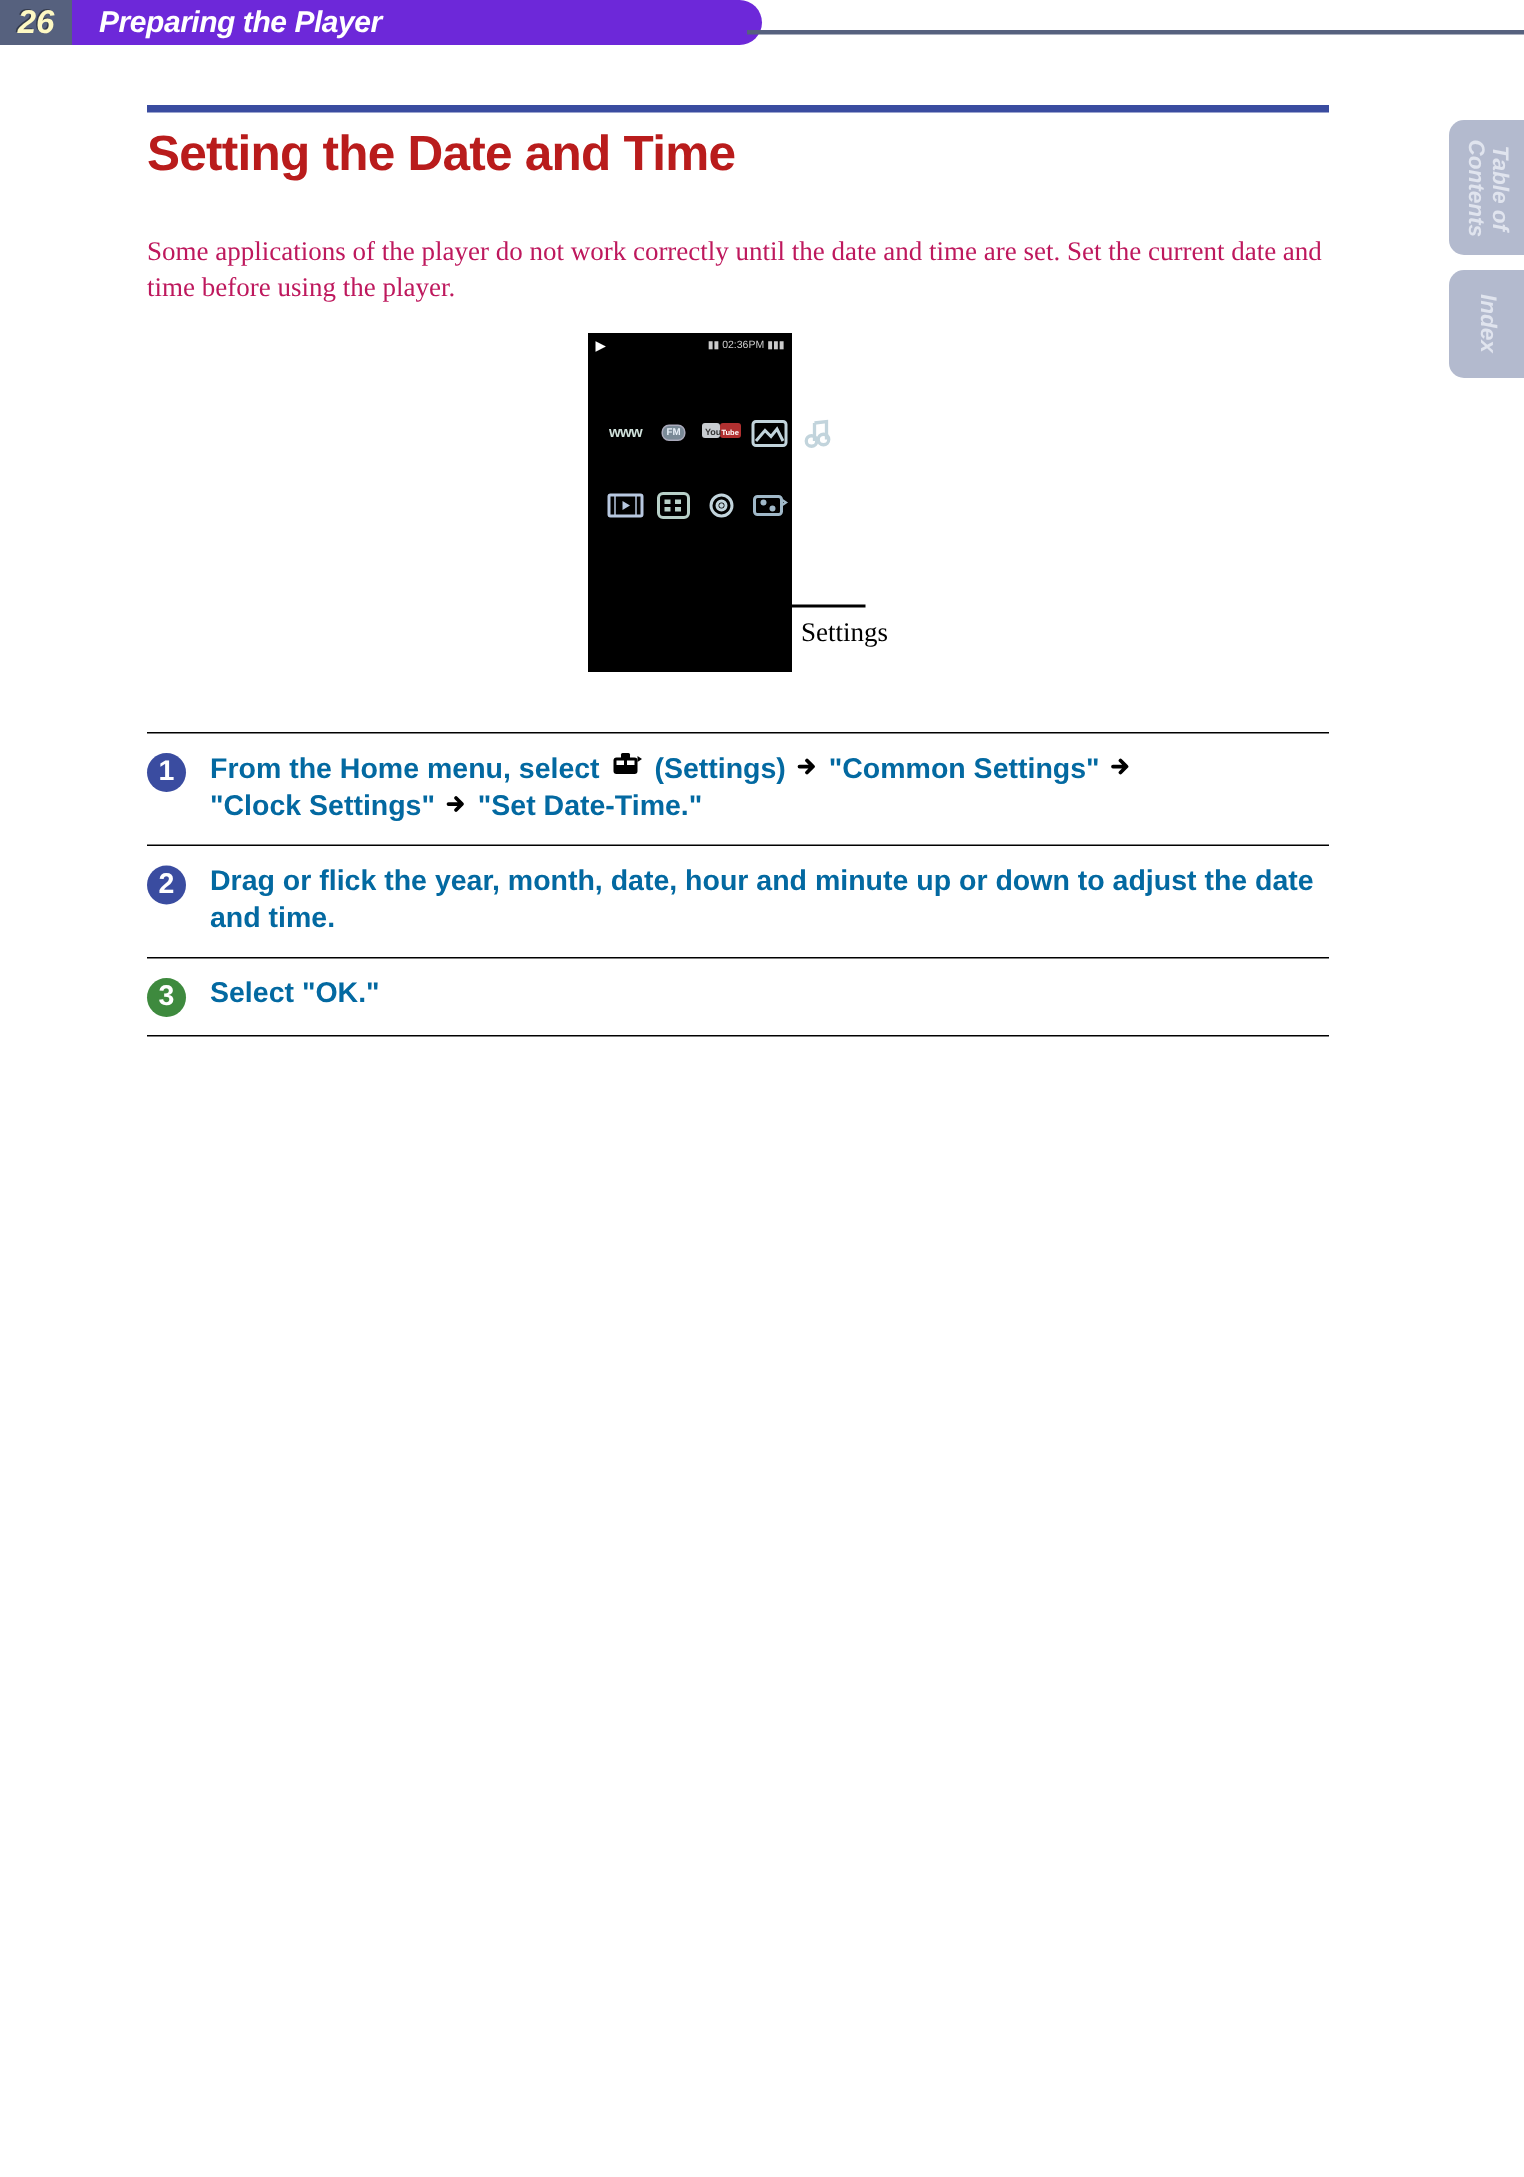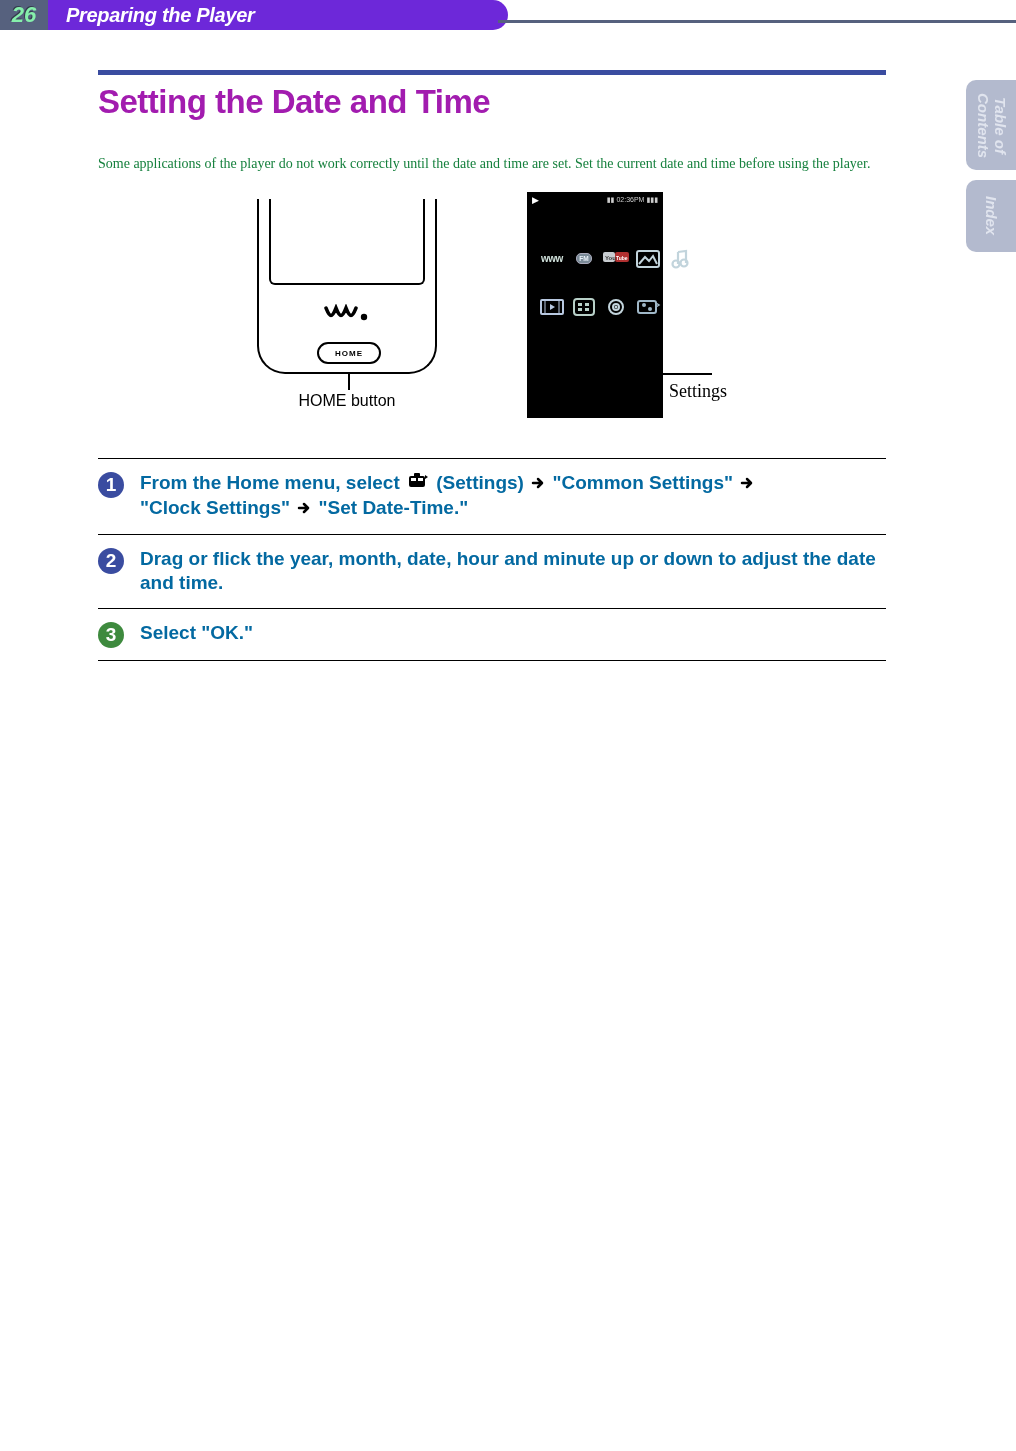--- a/index.html
+++ b/index.html
@@ -10,21 +10,21 @@
     position: relative;
     height: 30px;
     width: 100%;
     display: flex;
     align-items: center;
   }
   .header-page {
     width: 48px;
     height: 30px;
     background: #56617e;
-    color: #86efac;
+    color: #fef9c3;
     font-weight: bold;
     font-style: italic;
     font-size: 22px;
     display: flex;
     align-items: center;
     justify-content: center;
     text-shadow: -1px -1px 0 rgba(0,0,0,0.4);
   }
   .header-chapter {
     flex: 0 0 460px;
@@ -83,32 +83,32 @@
     position: relative;
     margin: 40px 130px 0 98px;
   }
   .rule {
     height: 5px;
     background: #3a4ca0;
     width: 100%;
     margin-bottom: 8px;
   }
   .title {
-    color: #a21caf;
+    color: #b91c1c;
     font-size: 33px;
     font-weight: 800;
     letter-spacing: -0.5px;
     margin-bottom: 12px;
   }
   .intro {
-    font-size: 14px;
+    font-size: 18px;
     font-family: Georgia, "Times New Roman", serif;
     line-height: 1.35;
     margin-bottom: 18px;
-    color: #15803d;
+    color: #be185d;
     margin-top: 34px;
   }
 
   
   .figures {
     display: flex;
     justify-content: center;
     gap: 90px;
     align-items: center;
     margin: 10px 0 40px 0;
@@ -300,34 +300,20 @@
   <div class="tab small">Index</div>
 </div>
 
 <div class="content">
   <div class="rule"></div>
   <h1 class="title">Setting the Date and Time</h1>
   <p class="intro">Some applications of the player do not work correctly until the date and time are set. Set the current date and time before using the player.</p>
 
   <div class="figures">
 
-    <div class="device-wrap">
-      <div class="device">
-        <div class="device-inner-top"></div>
-        <div class="logo">
-          <svg width="46" height="20" viewBox="0 0 46 20">
-            <path d="M2 4 C6 14 8 14 12 4 C16 14 18 14 22 4 C26 14 28 14 32 4" fill="none" stroke="#000" stroke-width="3.5" stroke-linecap="round"></path>
-            <circle cx="40" cy="13" r="3.2" fill="#000"></circle>
-          </svg>
-        </div>
-        <div class="home-btn">HOME</div>
-        <div class="home-line"></div>
-      </div>
-      <div class="home-caption">HOME button</div>
-    </div>
 
     <div class="screen-wrap">
       <div class="screen">
         <div class="status">
           <span class="play">▶</span>
           <span>
             <span>▮▮</span>
             <span>02:36PM</span>
             <span>▮▮▮</span>
           </span>

